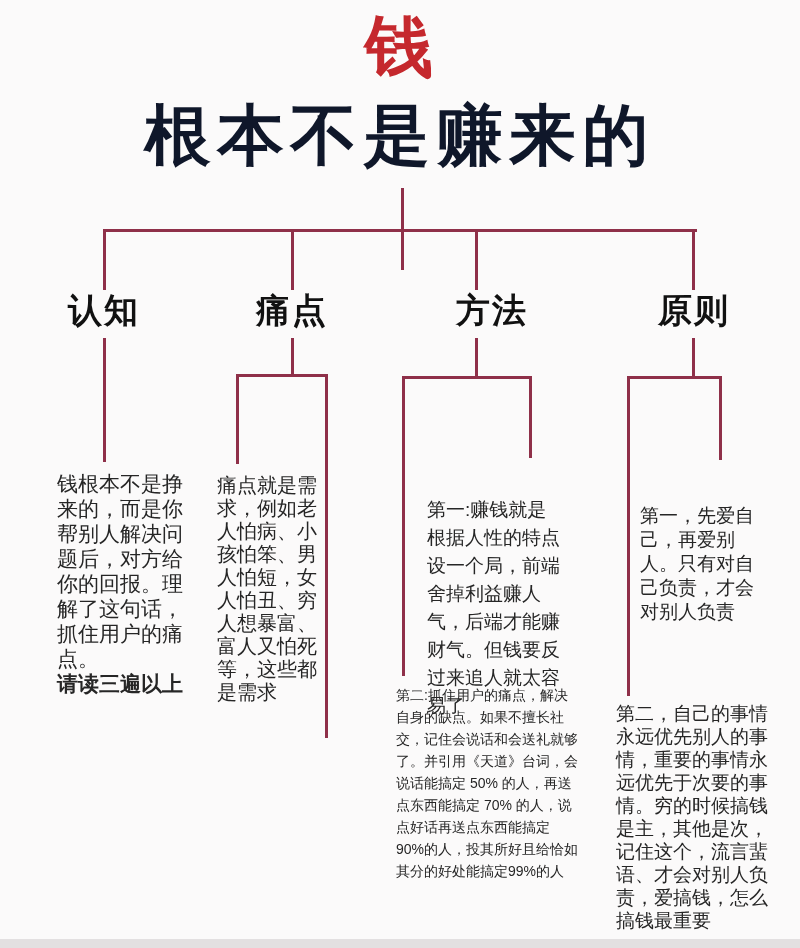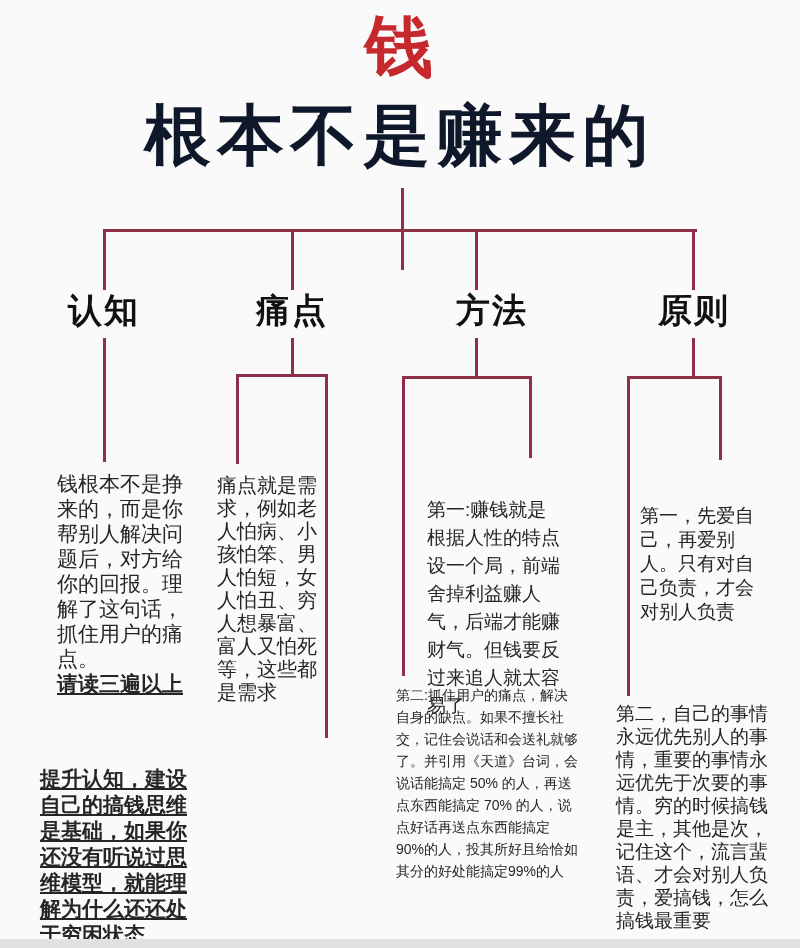--- a/index.html
+++ b/index.html
@@ -29,21 +29,21 @@
     color:#0f172a;letter-spacing:7px;line-height:1.15;white-space:nowrap;
   }
   
   .branch-label{
     position:absolute;top:288px;transform:translateX(-50%);
     font-size:34px;font-weight:bold;color:#111;white-space:nowrap;
     letter-spacing:2px;
   }
   
   .note{position:absolute;color:var(--text,#262626);}
-  .bold{font-weight:bold;text-decoration:underline;}
+  .bold{font-weight:bold;}
   .n00{left:57px; top:471px;width:132px;font-size:21px;line-height:25px;}
   .n01{left:40px; top:766px;width:152px;font-size:21px;line-height:26px;}
   .n10{left:217px;top:474px;width:104px;font-size:20px;line-height:23px;}
   .n11{left:215px;top:752px;width:142px;font-size:20px;line-height:22px;}
   .n20{left:427px;top:496px;width:136px;font-size:19px;line-height:28px;}
   .n21{left:396px;top:684px;width:184px;font-size:14px;line-height:22px;}
   .n30{left:640px;top:504px;width:118px;font-size:19px;line-height:24px;}
   .n31{left:616px;top:702px;width:156px;font-size:19px;line-height:23px;}
   .bottom-strip{
     position:absolute;left:0;bottom:0;width:800px;height:9px;
@@ -84,21 +84,20 @@
 
   <div class="line v" style="left:692px;top:338px;height:40px;"></div>
   <div class="line h" style="left:627px;top:376px;width:95px;"></div>
   <div class="line v" style="left:627px;top:376px;height:320px;"></div>
   <div class="line v" style="left:719px;top:376px;height:84px;"></div>
 
   <div class="note n00">
     <span>钱根本不是挣来的，而是你帮别人解决问题后，对方给你的回报。理解了这句话，抓住用户的痛点。</span>
     <div class="bold">请读三遍以上</div>
   </div>
-  <div class="note n01 bold">提升认知，建设自己的搞钱思维是基础，如果你还没有听说过思维模型，就能理解为什么还还处于穷困状态。</div>
 
   <div class="note n10">痛点就是需求，例如老人怕病、小孩怕笨、男人怕短，女人怕丑、穷人想暴富、富人又怕死等，这些都是需求</div>
 
   <div class="note n20">第一:赚钱就是根据人性的特点设一个局，前端舍掉利益赚人气，后端才能赚财气。但钱要反过来追人就太容易了</div>
   <div class="note n21">第二:抓住用户的痛点，解决自身的缺点。如果不擅长社交，记住会说话和会送礼就够了。并引用《天道》台词，会说话能搞定 50% 的人，再送点东西能搞定 70% 的人，说点好话再送点东西能搞定 90%的人，投其所好且给恰如其分的好处能搞定99%的人</div>
 
   <div class="note n30">第一，先爱自己，再爱别人。只有对自己负责，才会对别人负责</div>
   <div class="note n31">第二，自己的事情永远优先别人的事情，重要的事情永远优先于次要的事情。穷的时候搞钱是主，其他是次，记住这个，流言蜚语、才会对别人负责，爱搞钱，怎么搞钱最重要</div>
 
   <div class="bottom-strip"></div>

